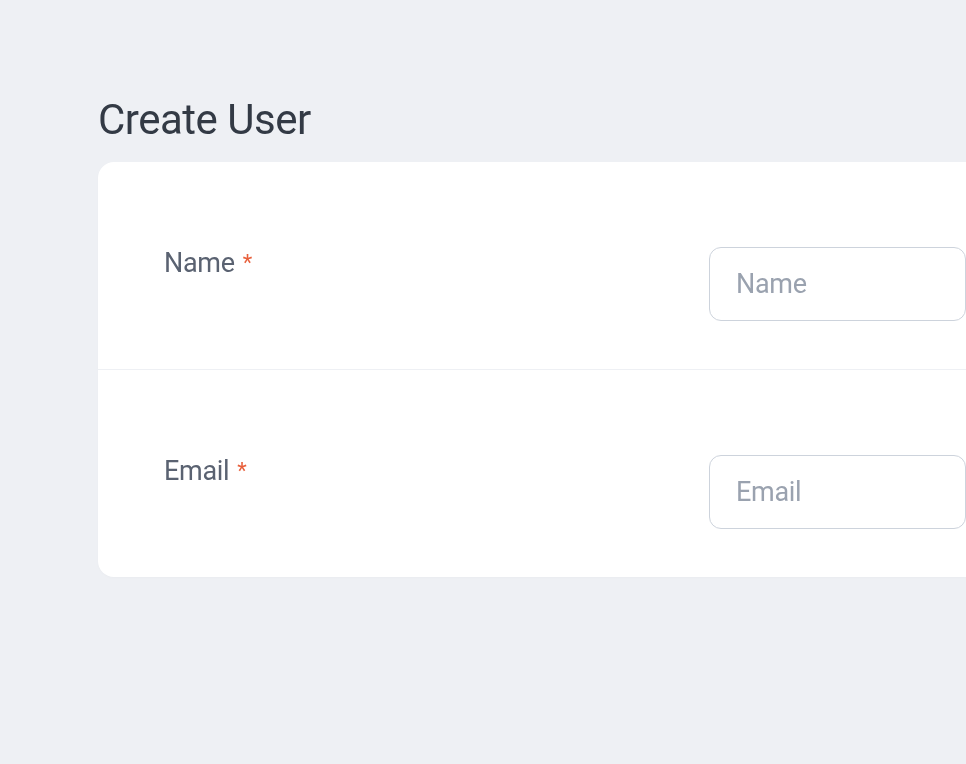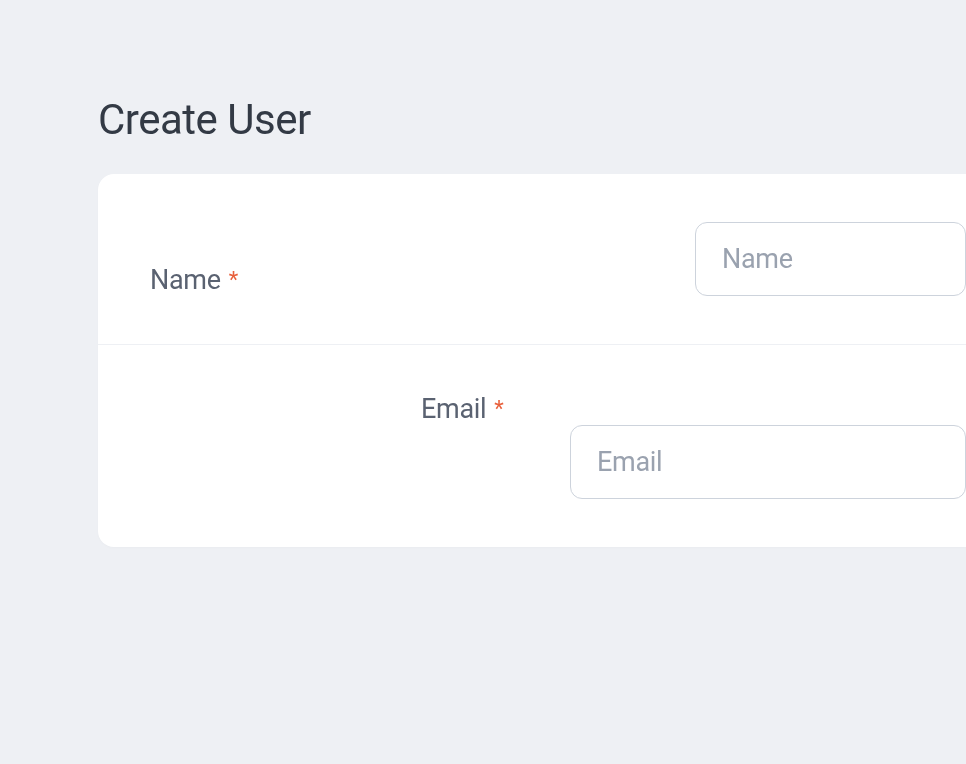--- a/index.html
+++ b/index.html
@@ -17,41 +17,41 @@
     }
     
     .container {
       padding: 95px 0 0 98px;
     }
     
     .page-title {
       font-size: 42px;
       font-weight: 400;
       color: #333a45;
-      margin-bottom: 30px;
+      margin-bottom: 18px;
       letter-spacing: -0.5px;
     }
     
     .form-card {
       background-color: #ffffff;
       border-radius: 16px 0 0 16px;
       overflow: hidden;
       box-shadow: 0 1px 3px rgba(0,0,0,0.02);
     }
     
     .form-row {
       display: flex;
-      align-items: flex-end;
-      padding: 48px 0 48px 52px;
+      align-items: flex-start;
+      padding: 48px 0 48px 66px;
       border-bottom: 1px solid #eef0f4;
+      margin-top: 37px;
     }
     
     .form-row:last-child {
       border-bottom: none;
-      flex-direction: column;
     }
     
     .field-label-wrapper {
       width: 545px;
       flex-shrink: 0;
     }
     
     .field-label {
       font-size: 27px;
       font-weight: 400;

